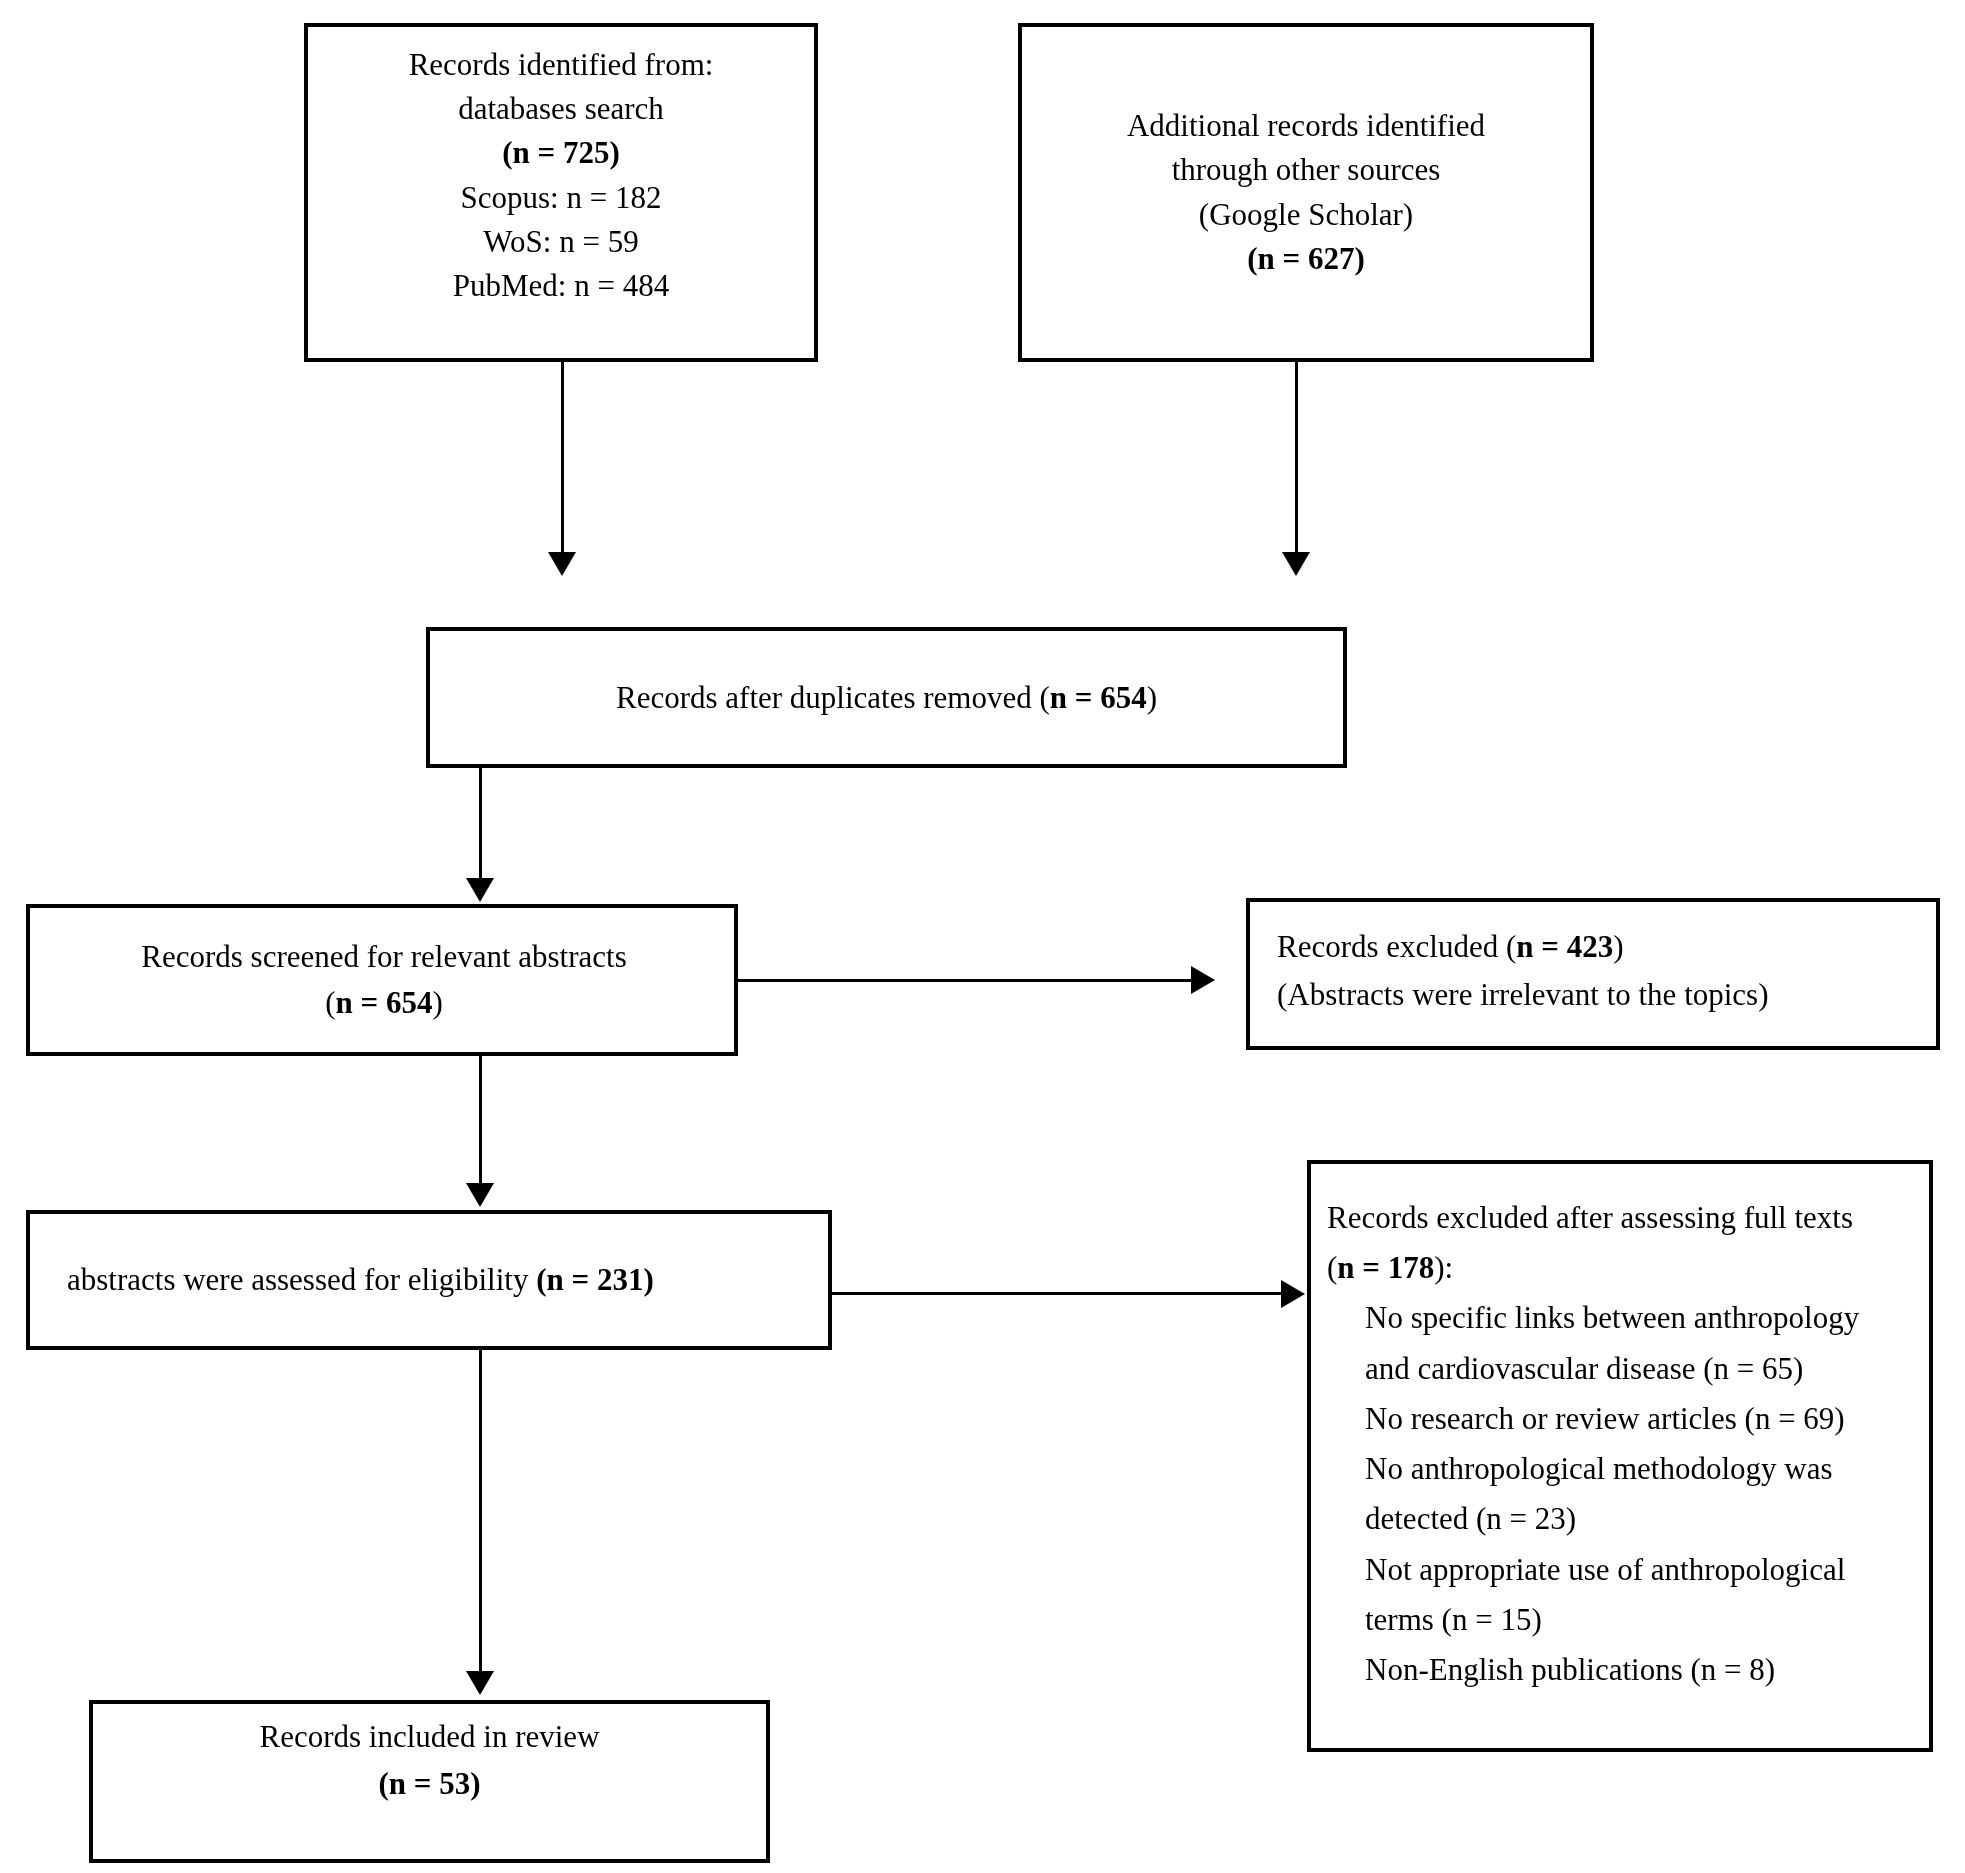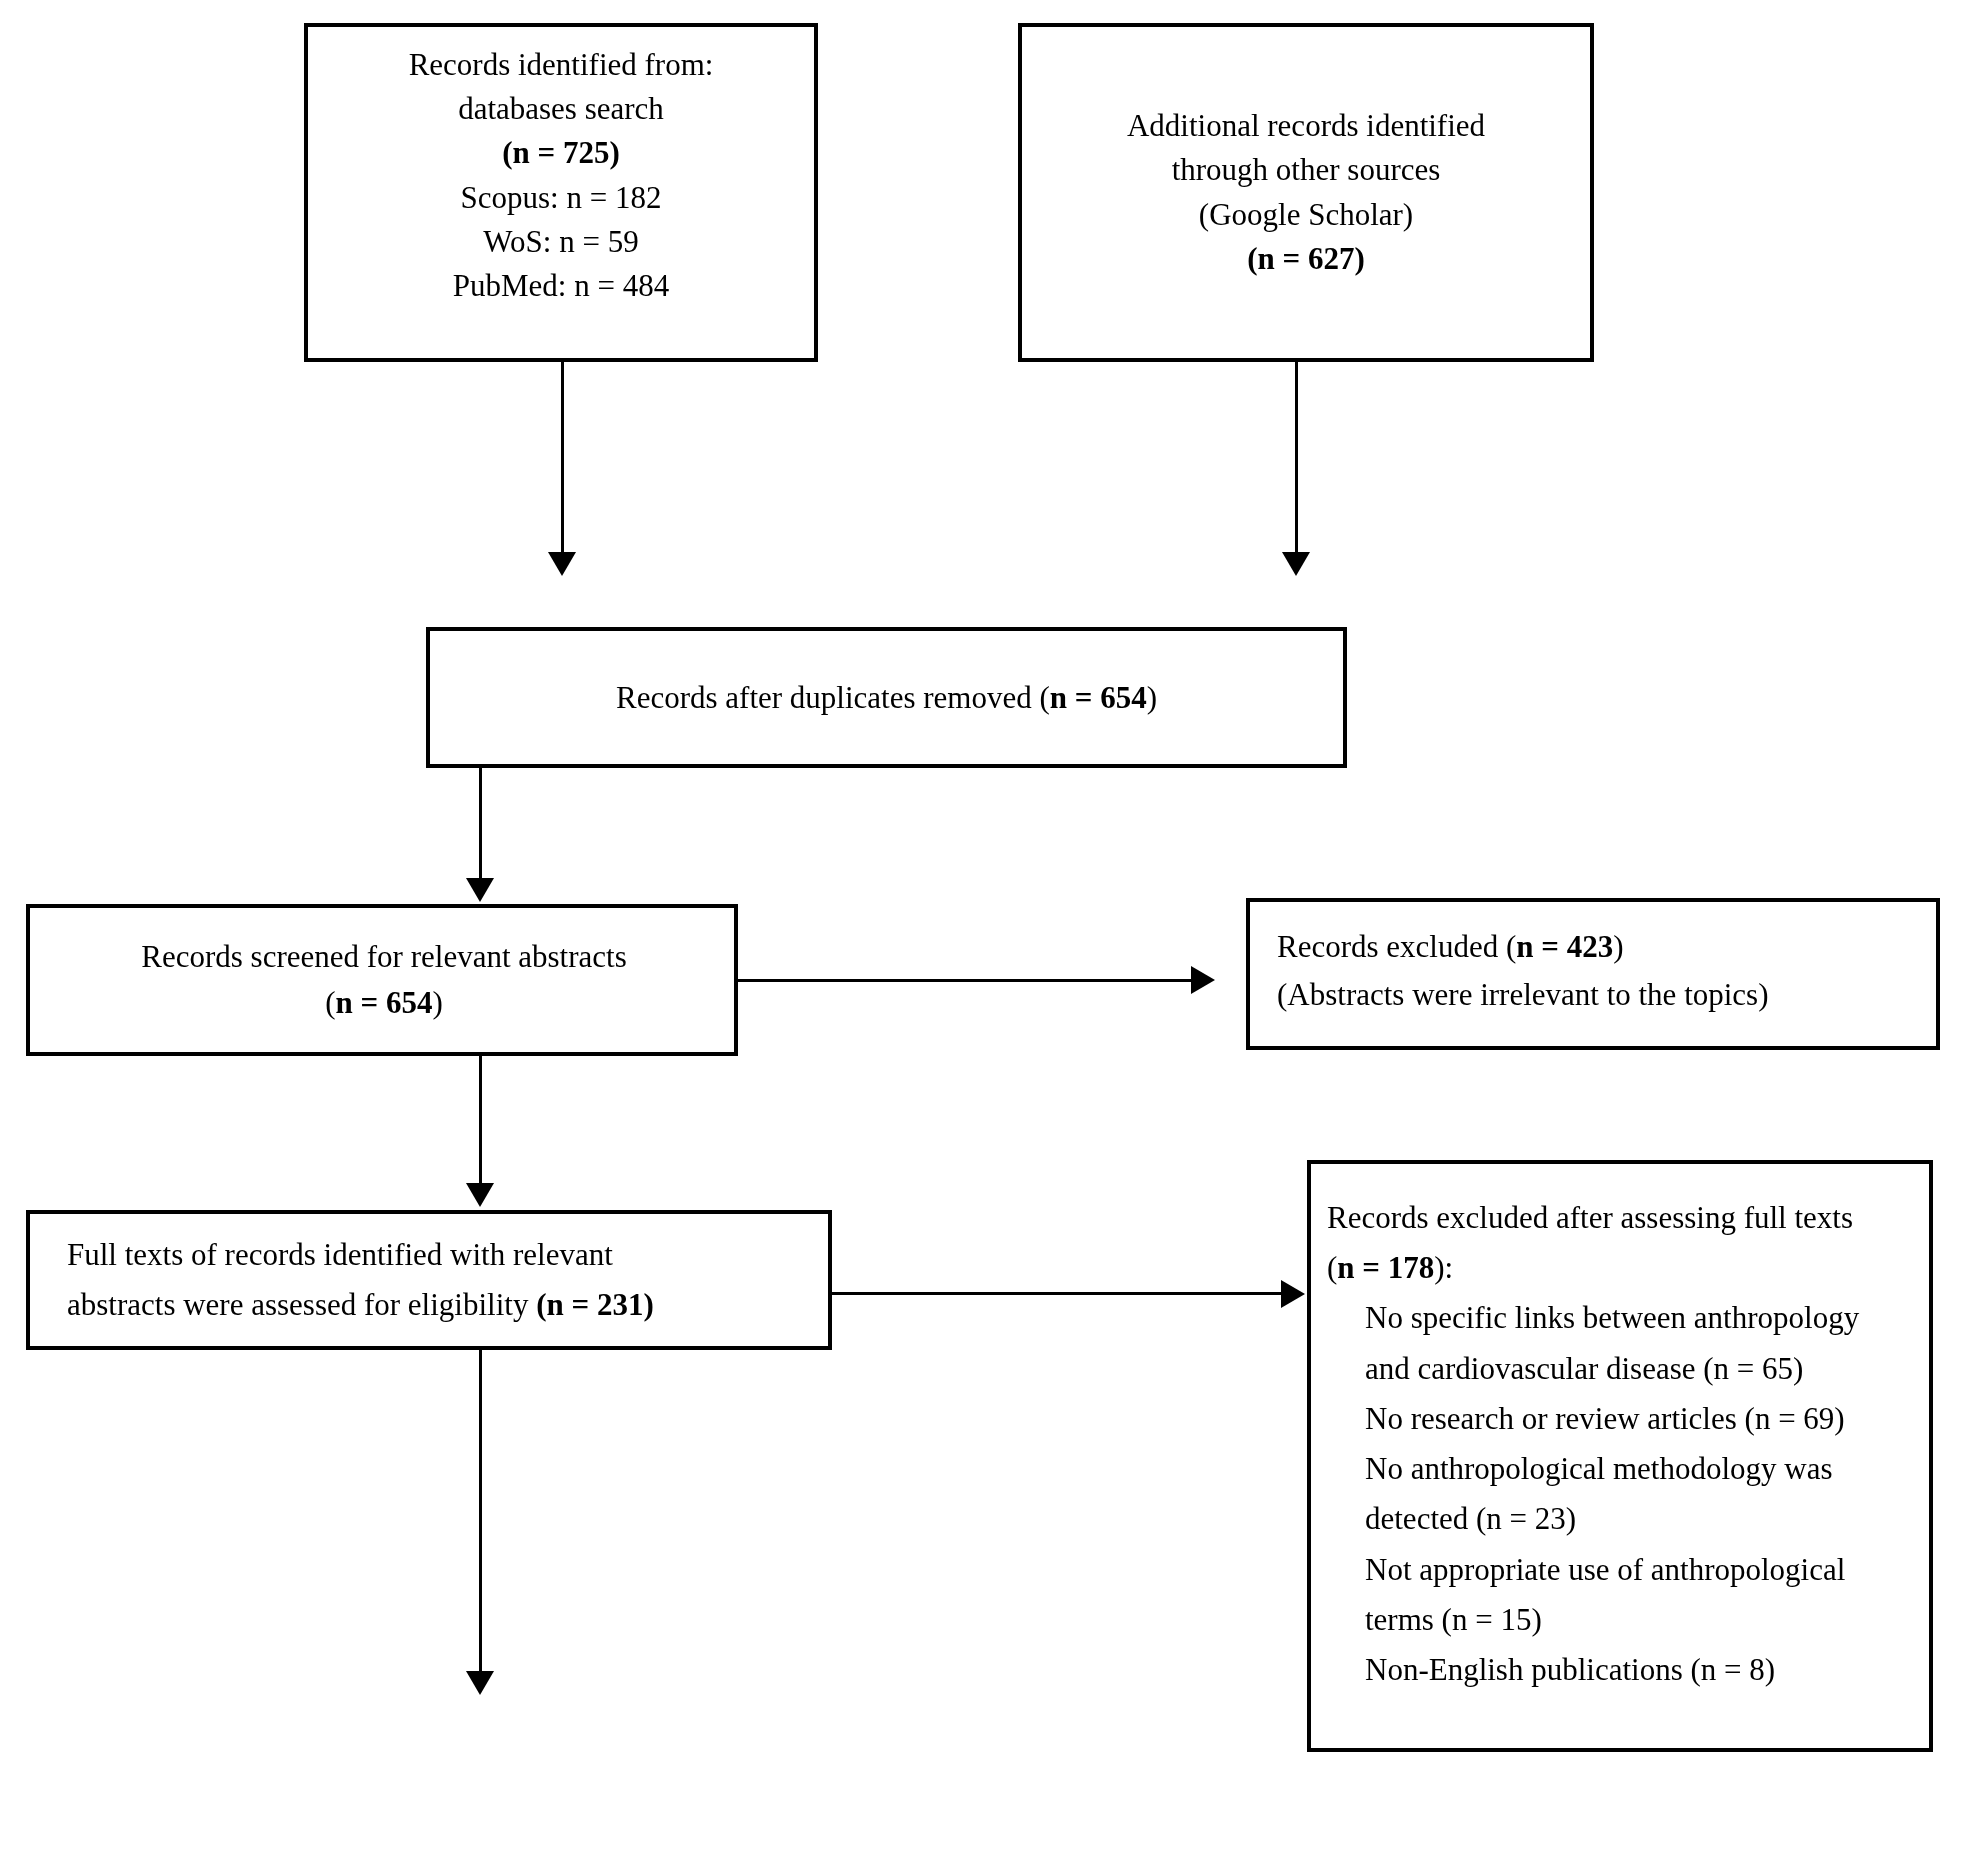--- a/index.html
+++ b/index.html
@@ -163,40 +163,45 @@
 
   <div class="box box-left" id="box-excluded-abs">
     <div class="box-excluded-abs-inner">
       <div class="line"><span>Records excluded (</span><span class="b">n = 423</span><span>)</span></div>
       <div class="line">(Abstracts were irrelevant to the topics)</div>
     </div>
   </div>
 
   <div class="box box-left" id="box-fulltexts">
     <div class="box-fulltexts-inner">
-      <div class="line">Full texts of records identified with relevant</div>
       <div class="line"><span>abstracts were assessed for eligibility </span><span class="b">(n = 231)</span></div>
     </div>
   </div>
 
   <div class="box box-left" id="box-excluded-full">
     <div class="box-excluded-full-inner">
       <div class="line">Records excluded after assessing full texts</div>
       <div class="line"><span>(</span><span class="b">n = 178</span><span>):</span></div>
       <div class="line reason">No specific links between anthropology</div>
       <div class="line reason">and cardiovascular disease (n = 65)</div>
       <div class="line reason">No research or review articles (n = 69)</div>
       <div class="line reason">No anthropological methodology was</div>
       <div class="line reason">detected (n = 23)</div>
       <div class="line reason">Not appropriate use of anthropological</div>
       <div class="line reason">terms (n = 15)</div>
       <div class="line reason">Non-English publications (n = 8)</div>
     </div>
   </div>
 
+  <div class="box box-center" id="box-included">
+    <div class="box-included-inner">
+      <div class="line">Records included in review</div>
+      <div class="line b">(n = 53)</div>
+    </div>
+  </div>
 
   <div class="conn-v" id="conn-db-v"></div>
   <div class="arrow-down" id="conn-db-arrow"></div>
 
   <div class="conn-v" id="conn-add-v"></div>
   <div class="arrow-down" id="conn-add-arrow"></div>
 
   <div class="conn-v" id="conn-dup-v"></div>
   <div class="arrow-down" id="conn-dup-arrow"></div>
 

